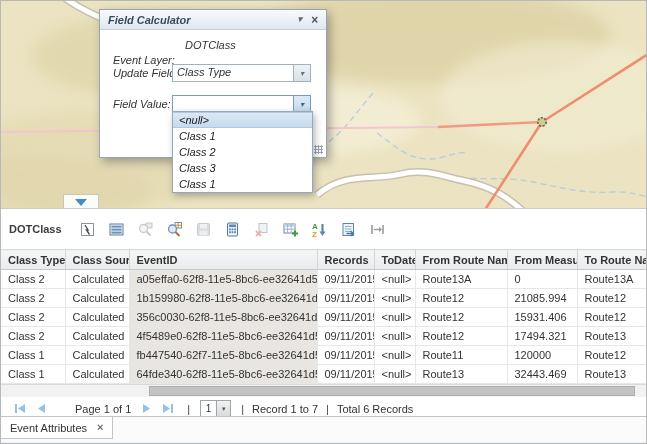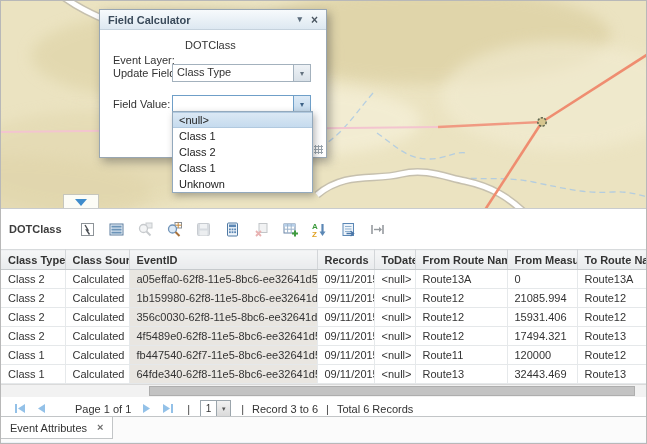--- a/index.html
+++ b/index.html
@@ -8,21 +8,21 @@
 
   
   .map{position:absolute;left:0;top:0;width:647px;height:208px;overflow:hidden;}
   .collapse-tab{position:absolute;left:62px;top:193px;width:34px;height:15px;background:#fcfcf6;
       border:1px solid #c6c6bc;border-bottom:none;display:flex;align-items:center;justify-content:center;}
   .collapse-tab .tri{width:0;height:0;border-left:6px solid transparent;border-right:6px solid transparent;
       border-top:7px solid #3f8ccc;}
 
   
   .dialog{position:absolute;left:98px;top:8px;width:226px;height:147px;background:#fff;
-      border:1px solid #98a6b2;box-shadow:3px 4px 9px rgba(70,70,70,.45);z-index:20;}
+      border:1px solid #98a6b2;box-shadow:3px 4px 9px rgba(70,70,70,.45);z-index:20;font-style:italic;}
   .dlg-title{height:19px;background:linear-gradient(#f7fafc,#dde8f1);border-bottom:1px solid #c5d2dd;
       display:flex;align-items:center;padding:0 8px;font-size:11px;font-weight:bold;color:#3a4a5a;}
   .dlg-min{margin-left:auto;color:#5c6c7c;font-size:9px;line-height:9px;cursor:default;}
   .dlg-close{margin-left:9px;color:#4a5560;font-weight:bold;font-size:12px;line-height:12px;cursor:default;}
   .dlg-label{position:absolute;left:13px;font-size:11px;color:#333;}
   .dlg-value{position:absolute;left:85px;font-size:11px;color:#333;}
   .combo{position:absolute;left:72px;width:137px;height:16px;background:#fff;border:1px solid #a3b1bd;
       display:flex;box-sizing:content-box;}
   .combo .cval{flex:1;font-size:11px;color:#333;padding:1px 0 0 4px;white-space:nowrap;overflow:hidden;}
   .combo .cbtn{width:16px;background:linear-gradient(#eef2f6,#d9e1e8);border-left:1px solid #a3b1bd;
@@ -131,22 +131,22 @@
     <span class="dlg-label" style="top:88px;">Field Value:</span>
     <div class="combo active" style="top:85px;">
       <div class="cval"></div>
       <div class="cbtn">▾</div>
     </div>
 
     <div class="ddlist">
         <div class="opt selected">&lt;null&gt;</div>
         <div class="opt">Class 1</div>
         <div class="opt">Class 2</div>
+        <div class="opt">Class 3</div>
         <div class="opt">Class 1</div>
-        <div class="opt">Unknown</div>
       </div>
     <div class="grip"></div>
   </div>
 
   <div class="panel">
 
     <div class="toolbar">
       <span class="layer-name">DOTClass</span>
 
       <span class="tbtn">
@@ -357,21 +357,21 @@
             <polygon points="1,1 1,10 8,5.5" fill="#93c1e8"></polygon>
             <rect x="9" y="1" width="2" height="9" fill="#93c1e8"></rect>
           </svg>
       </span>
       <span class="sep">|</span>
       <span class="page-combo">
         <span class="val">1</span>
         <span class="btn">▾</span>
       </span>
       <span class="sep">|</span>
-      <span>Record 3 to 6</span>
+      <span>Record 1 to 7</span>
       <span class="sep">|</span>
       <span>Total 6 Records</span>
     </div>
 
     <div class="tabbar">
       <div class="tab">
         <span>Event Attributes</span>
         <span class="close">×</span>
       </div>
       <div class="tab-strip"></div>

